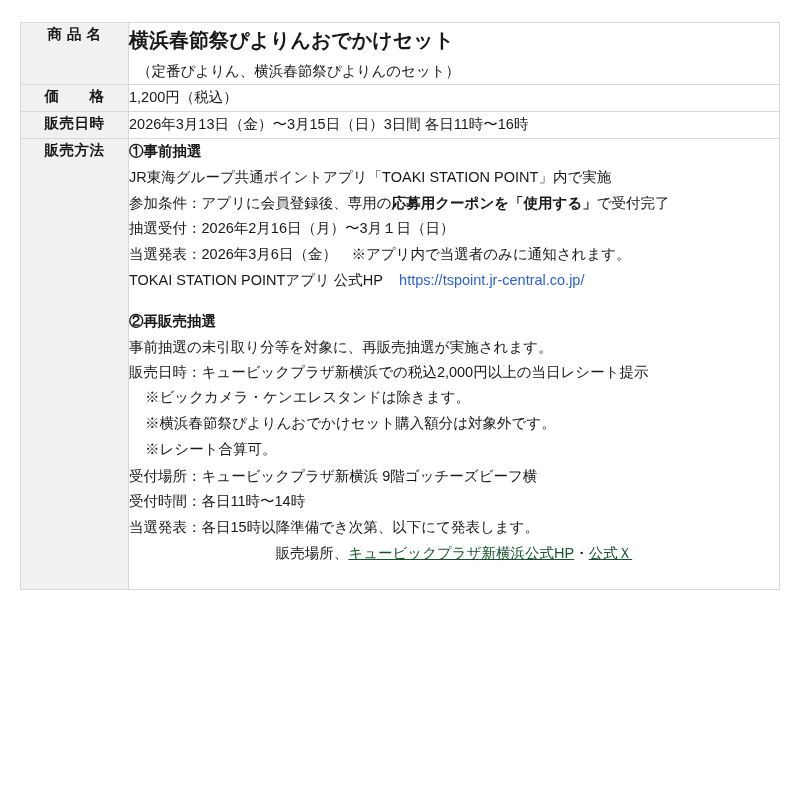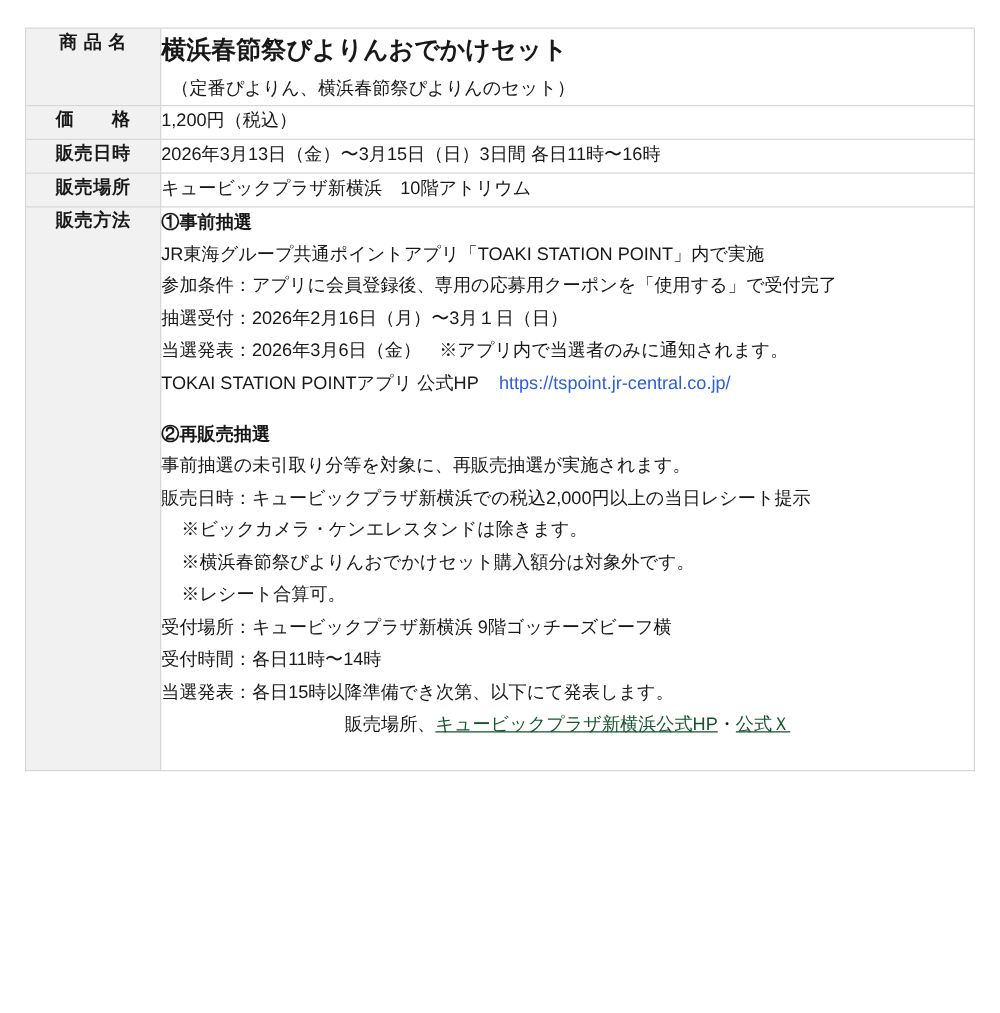--- a/index.html
+++ b/index.html
@@ -56,21 +56,21 @@
   }
   .sub {
     display: block;
     padding-left: 8px;
   }
   .name-main {
     font-weight: bold;
     font-size: 20px;
   }
   .strong {
-    font-weight: normal;
+    font-weight: bold;
   }
   .section-title {
     font-weight: bold;
     display: block;
   }
   .lines > div {
     white-space: nowrap;
   }
   .indent1 { padding-left: 16px; font-family: Liberation Mono, monospace; }
   .center-line { text-align: center; padding-left: 0; }
@@ -99,24 +99,20 @@
         </td>
       </tr>
       <tr>
         <td class="label">価　　格</td>
         <td class="value">1,200円（税込）</td>
       </tr>
       <tr>
         <td class="label">販売日時</td>
         <td class="value">2026年3月13日（金）〜3月15日（日）3日間 各日11時〜16時</td>
       </tr>
-      <tr>
-        <td class="label">販売場所</td>
-        <td class="value">キュービックプラザ新横浜　10階アトリウム</td>
-      </tr>
       <tr class="row-method">
         <td class="label">販売方法</td>
         <td class="value lines">
           <div class="section-title">①事前抽選</div>
           <div>JR東海グループ共通ポイントアプリ「TOAKI STATION POINT」内で実施</div>
           <div><span>参加条件：アプリに会員登録後、専用の</span><span class="strong">応募用クーポンを「使用する」</span><span>で受付完了</span></div>
           <div>抽選受付：2026年2月16日（月）〜3月１日（日）</div>
           <div>当選発表：2026年3月6日（金）　※アプリ内で当選者のみに通知されます。</div>
           <div><span>TOKAI STATION POINTアプリ 公式HP</span>&nbsp;&nbsp;&nbsp;&nbsp;<a class="link" href="#">https://tspoint.jr-central.co.jp/</a></div>
           <div class="gap"></div>

